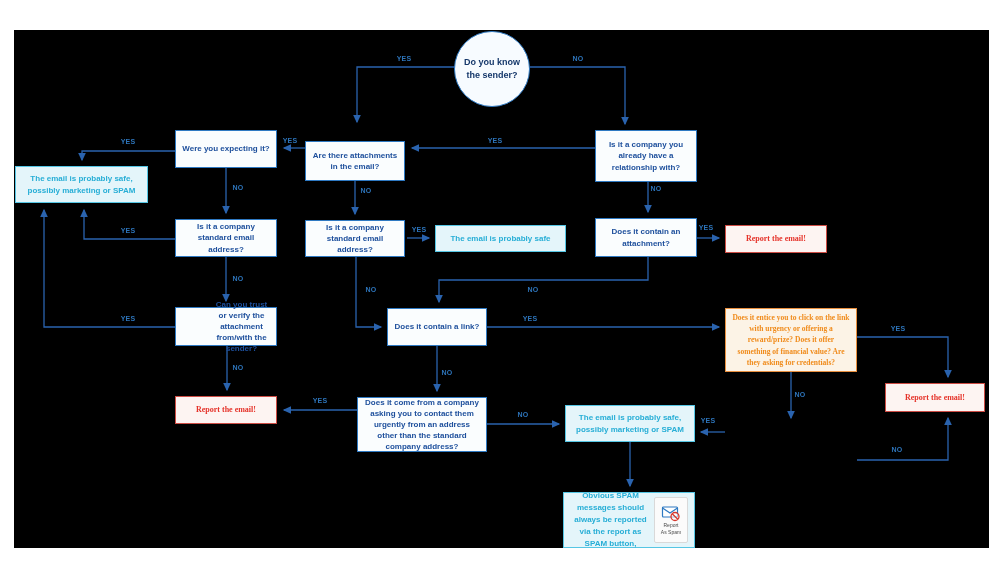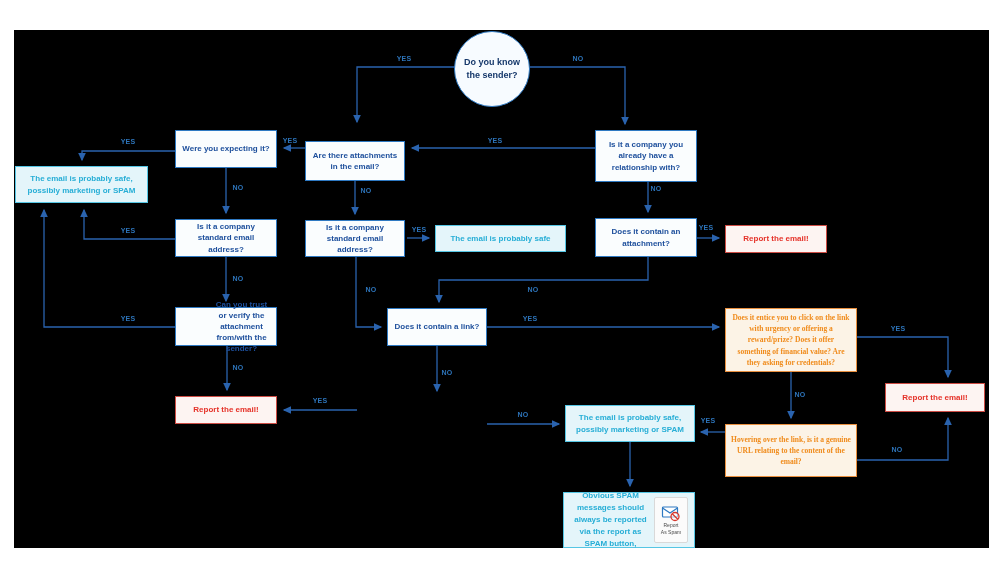--- a/index.html
+++ b/index.html
@@ -12,21 +12,21 @@
   html,body{margin:0;padding:0;background:#ffffff;}
   .stage{position:relative;width:1000px;height:577px;background:#ffffff;overflow:hidden;
          font-family:"Liberation Sans",sans-serif;}
   .blackboard{position:absolute;left:14px;top:30px;width:975px;height:518px;background:var(--canvas);}
   svg.wires{position:absolute;left:0;top:0;pointer-events:none;}
   .node{position:absolute;display:flex;align-items:center;justify-content:center;
         text-align:center;box-sizing:border-box;padding:2px 5px;
         font-size:8px;font-weight:bold;line-height:1.4;}
   .node.blue{background:var(--blue_bg);border:1.4px solid var(--blue_border);color:var(--blue_text);}
   .node.cyan{background:var(--cyan_bg);border:1.4px solid var(--cyan_border);color:var(--cyan_text);align-items:center;}
-  .node.red{background:var(--red_bg);border:1.4px solid var(--red_border);color:var(--red_text);}
+  .node.red{background:var(--red_bg);border:1.4px solid var(--red_border);color:var(--red_text);font-family:Liberation Serif, serif;}
   .node.orange{background:var(--orange_bg);border:1.4px solid var(--orange_border);color:var(--orange_text);line-height:1.5;font-family:Liberation Serif, serif;}
   .node.circle{background:#f7fbff;border:1.5px solid var(--blue_border);color:#16386b;
                border-radius:50%;font-size:9px;line-height:1.45;}
   .edge-label{position:absolute;transform:translate(-50%,-50%);font-size:7px;font-weight:bold;
               color:var(--label);letter-spacing:0.2px;}
   .spam-node{justify-content:space-between;padding:4px 6px;}
   .spam-text{flex:1;text-align:center;line-height:1.5;}
   .spam-btn{width:32px;min-width:32px;height:44px;margin-left:3px;background:#fbfbfb;
             border:1px solid #d9d9d9;border-radius:2px;display:flex;flex-direction:column;
             align-items:center;justify-content:center;}
@@ -126,28 +126,28 @@
   </div>
 
   <div class="node red" style="left:885px;top:383px;width:100px;height:29px;">
     <span>Report the email!</span>
   </div>
 
   <div class="node red" style="left:175px;top:396px;width:102px;height:28px;">
     <span>Report the email!</span>
   </div>
 
+  <div class="node blue" style="left:357px;top:397px;width:130px;height:55px;">
+    <span>Does it come from a company asking you to contact them urgently from an address other than the standard company address?</span>
+  </div>
 
   <div class="node cyan" style="left:565px;top:405px;width:130px;height:37px;">
     <span>The email is probably safe, possibly marketing or SPAM</span>
   </div>
 
-  <div class="node orange" style="left:725px;top:424px;width:132px;height:53px;font-size:7.5px;">
-    <span>Hovering over the link, is it a genuine URL relating to the content of the email?</span>
-  </div>
 
   <div class="node cyan spam-node" style="left:563px;top:492px;width:132px;height:56px;">
     <span class="spam-text">Obvious SPAM messages should always be reported via the report as SPAM button,</span>
     <span class="spam-btn">
       <svg width="20" height="17" viewBox="0 0 20 17">
         <rect x="1.5" y="2" width="15" height="10" rx="1" fill="#ffffff" stroke="#2e79c2" stroke-width="1.2"></rect>
         <path d="M1.5 3 L9 8 L16.5 3" fill="none" stroke="#2e79c2" stroke-width="1.2"></path>
         <circle cx="14" cy="11.5" r="4" fill="rgba(255,255,255,0.55)" stroke="#d6392e" stroke-width="1.3"></circle>
         <path d="M11.2 8.7 L16.8 14.3" stroke="#d6392e" stroke-width="1.3"></path>
       </svg>

